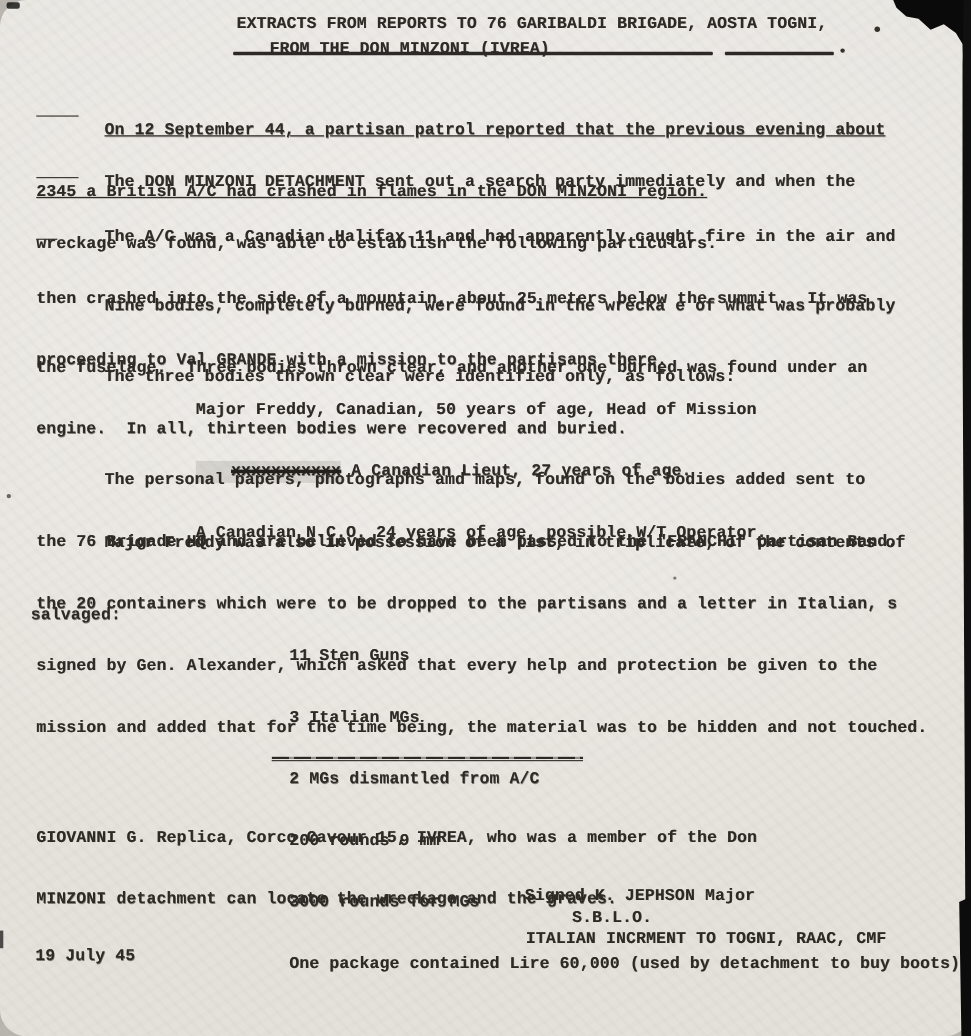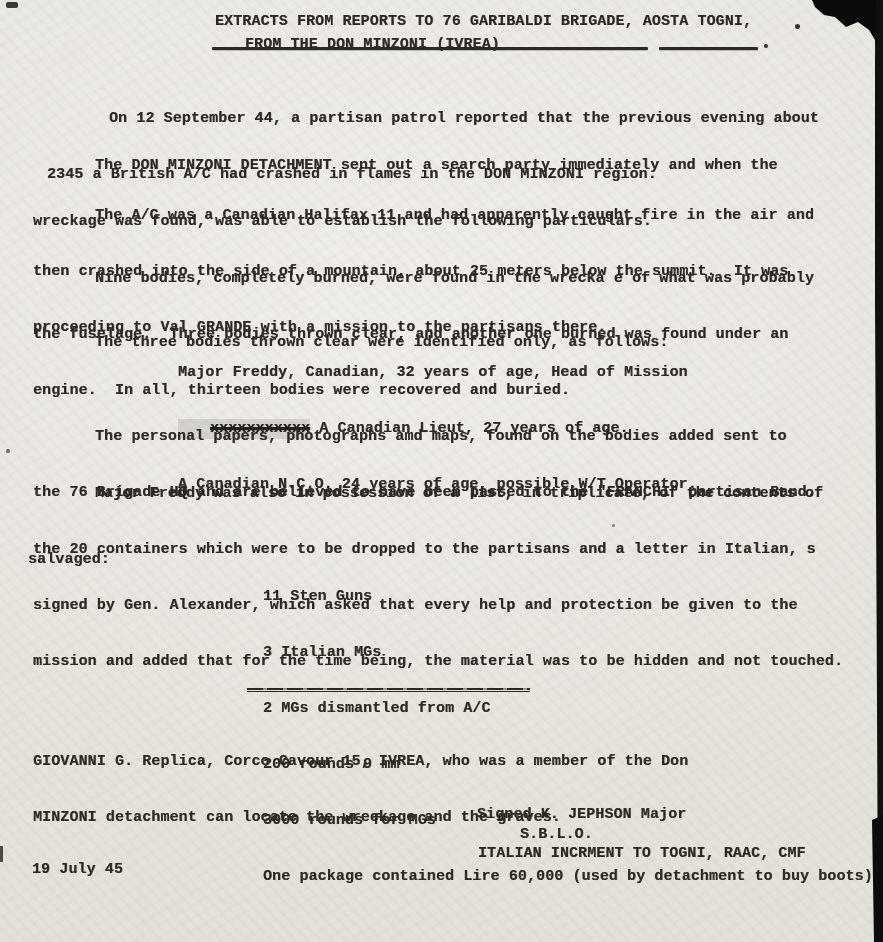--- a/index.html
+++ b/index.html
@@ -7,20 +7,21 @@
     width:883px;height:942px;overflow:hidden;
     font-family:"Liberation Mono","DejaVu Sans Mono",monospace;
     background:#b9b6b0;
   }
   .page{
     position:relative;width:883px;height:942px;
     background:
       radial-gradient(ellipse 120% 90% at 45% 35%, rgba(255,255,255,0.35), rgba(255,255,255,0) 60%),
       linear-gradient(180deg,#e9e7e2 0%,#e7e4de 55%,#e4e1da 100%);
     color:#2d2a25;
+    border-radius:24px;
   }
   .page::before{ 
     content:"";position:absolute;inset:0;pointer-events:none;
     background:
       repeating-linear-gradient(47deg, rgba(90,85,75,0.025) 0 3px, rgba(0,0,0,0) 3px 9px),
       repeating-linear-gradient(-31deg, rgba(120,115,105,0.02) 0 4px, rgba(0,0,0,0) 4px 11px);
   }
   .tline,.line{
     position:absolute;white-space:pre;
     font-size:15px;line-height:18px;font-weight:700;
@@ -56,21 +57,21 @@
 </head>
 <body>
 
 <div class="page">
 
   <div class="tline" style="left:215px;top:13px;">EXTRACTS FROM REPORTS TO 76 GARIBALDI BRIGADE, AOSTA TOGNI,</div>
   <div class="tline" style="left:245px;top:36px;">FROM THE DON MINZONI (IVREA)</div>
   <div class="rule" style="left:212px;top:47px;width:436px;height:3px;"></div>
   <div class="rule" style="left:659px;top:47px;width:99px;height:3px;"></div>
 
-  <div class="block" style="left:47px;top:73px;">
+  <div class="block" style="left:33px;top:73px;text-decoration:underline;">
     <div class="bl indent">On 12 September 44, a partisan patrol reported that the previous evening about</div>
     <div class="bl">2345 a British A/C had crashed in flames in the DON MINZONI region.</div>
   </div>
 
   <div class="block" style="left:33px;top:120px;">
     <div class="bl indent">The DON MINZONI DETACHMENT sent out a search party immediately and when the</div>
     <div class="bl">wreckage was found, was able to establish the following particulars.</div>
   </div>
 
   <div class="block" style="left:33px;top:170px;">
@@ -83,21 +84,21 @@
     <div class="bl indent">Nine bodies, completely burned, were found in the wrecka e of what was probably</div>
     <div class="bl">the fuselage.  Three bodies thrown clear, and another one burned was found under an</div>
     <div class="bl">engine.  In all, thirteen bodies were recovered and buried.</div>
   </div>
 
   <div class="block" style="left:33px;top:297px;">
     <div class="bl indent">The three bodies thrown clear were identified only, as follows:</div>
   </div>
 
   <div class="block" style="left:178px;top:327px;">
-    <div class="bl">Major Freddy, Canadian, 32 years of age, Head of Mission</div>
+    <div class="bl">Major Freddy, Canadian, 50 years of age, Head of Mission</div>
     <div class="bl"><span class="struck">xxxxxxxxxxx</span><span> A Canadian Lieut, 27 years of age.</span></div>
     <div class="bl">A Canadian N.C.O. 24 years of age, possible W/T Operator.</div>
   </div>
 
   <div class="block" style="left:33px;top:391px;">
     <div class="bl indent">The personal papers, photographs amd maps, found on the bodies added sent to</div>
     <div class="bl">the 76 Brigade HQ and are believed to have been passed to the "FRANCHI" partisan Band.</div>
   </div>
 
   <div class="block" style="left:33px;top:448px;">

